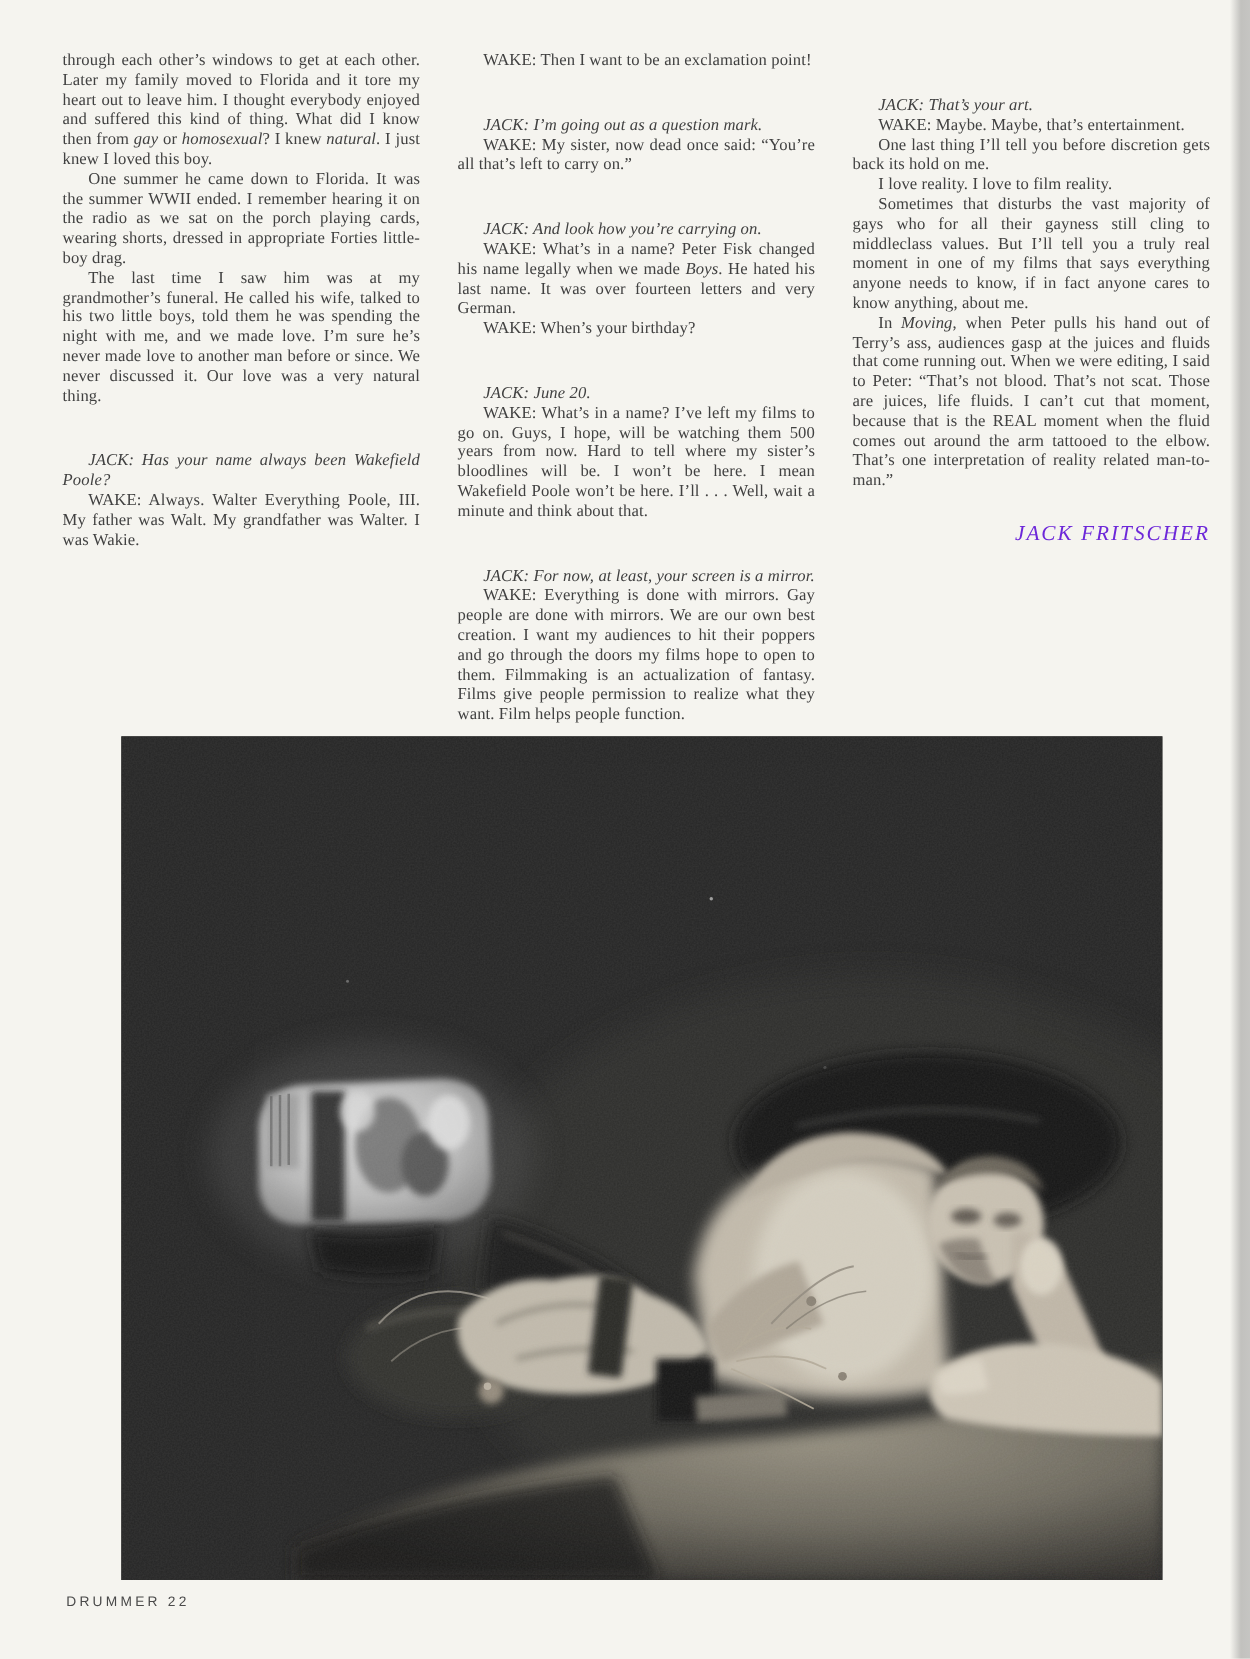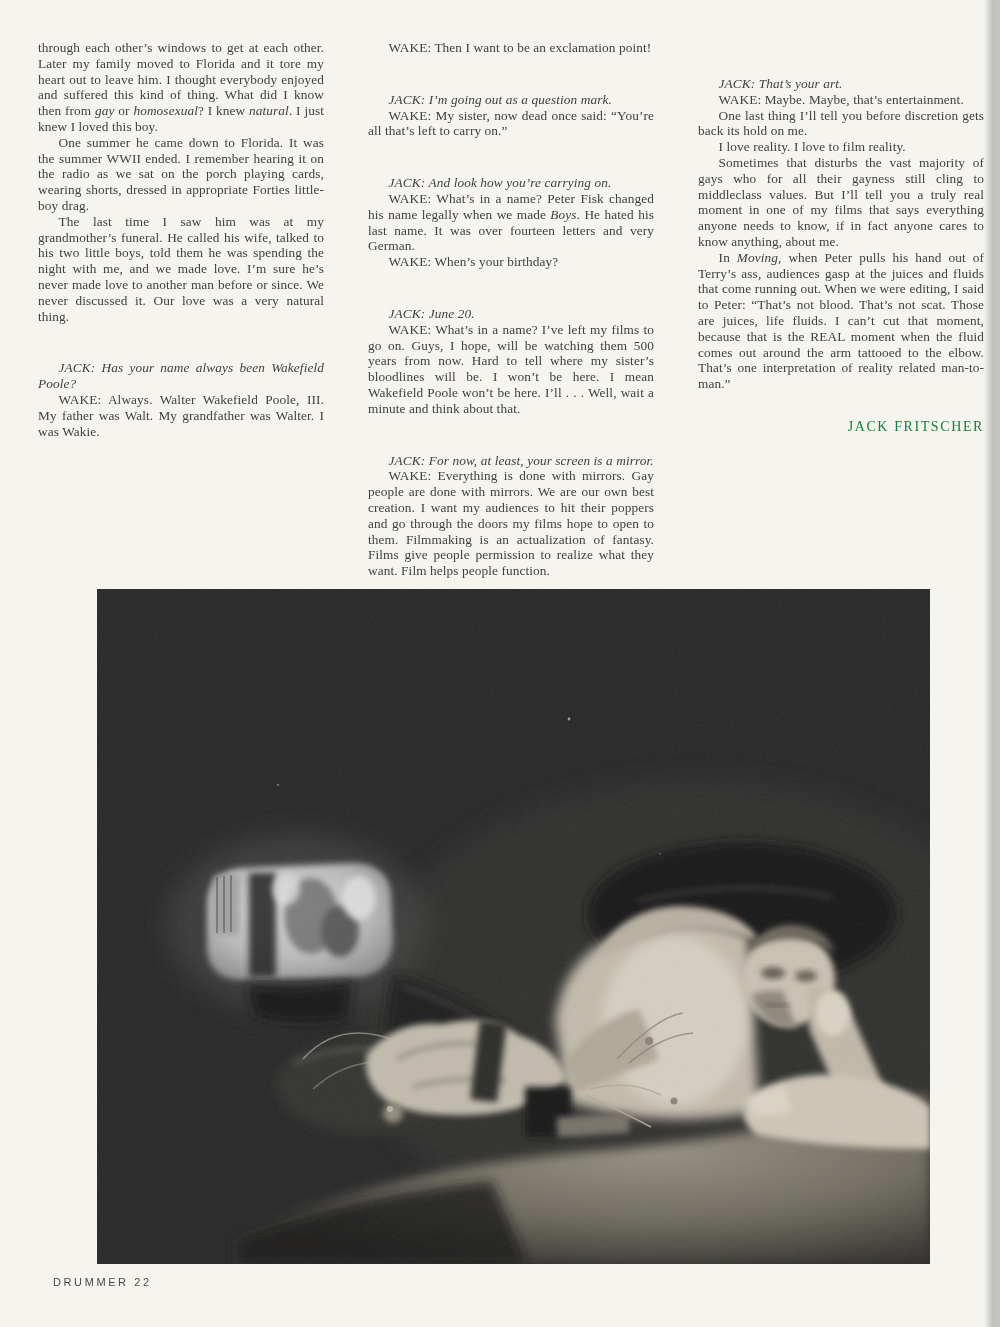--- a/index.html
+++ b/index.html
@@ -11,44 +11,44 @@
   }
   .page { position:absolute; inset:0; }
 
   
   .scan-edge {
     position:absolute; top:0; right:0; width:16px; height:1327px;
     background:linear-gradient(to right, rgba(110,110,110,0) 0%, rgba(110,110,110,0.38) 55%, rgba(140,140,140,0.45) 100%);
   }
 
   .text-columns {
-    position:absolute; left:38px; top:40px; width:928px;
-    display:flex; gap:44px;
+    position:absolute; left:50px; top:40px; width:928px;
+    display:flex; gap:30px;
   }
   .col {
     width:286px; flex:0 0 286px;
     font-size:13.3px; line-height:15.8px;
     text-align:justify; color:#414141;
     letter-spacing:0.1px;
   }
   p.para { margin:0; text-indent:1.55em; }
   p.para.noindent { text-indent:0; }
   p.para.it { font-style:italic;margin-top:36px; }
   p.para i { font-style:italic; }
 
   .endmark {
     float:right; width:13px; height:15px; margin-top:3px; margin-left:6px;
     background:#1e1e1e;
     clip-path:polygon(0% 30%, 14% 30%, 14% 0%, 38% 0%, 38% 18%, 62% 18%, 62% 0%, 86% 0%, 86% 30%, 100% 30%, 100% 100%, 0% 100%);
   }
 
   .byline {
     margin-top:27px; text-align:right;
-    font-size:14px; letter-spacing:1.6px;
-    color:#15803d;
+    font-style:italic; font-size:17px; letter-spacing:1.6px;
+    color:#6d28d9;
   }
 
   figure.photo {
     position:absolute; left:97px; top:589px; width:833px; height:675px;
     margin:0; background:#262626; overflow:hidden;
   }
   figure.photo svg { display:block; width:100%; height:100%; }
 
   .footer {
     position:absolute; left:53px; top:1276px;
@@ -60,21 +60,21 @@
 <body>
 
 <div class="page">
 
   <div class="text-columns">
     <div class="col">
         <p class="para noindent"><span>through each other’s windows to get at each other. Later my family moved to Florida and it tore my heart out to leave him. I thought everybody enjoyed and suffered this kind of thing. What did I know then from </span><i>gay</i><span> or </span><i>homosexual</i><span>? I knew </span><i>natural</i><span>. I just knew I loved this boy.</span></p>
         <p class="para"><span>One summer he came down to Florida. It was the summer WWII ended. I remember hearing it on the radio as we sat on the porch playing cards, wearing shorts, dressed in appropriate Forties little-boy drag.</span></p>
         <p class="para"><span>The last time I saw him was at my grandmother’s funeral. He called his wife, talked to his two little boys, told them he was spending the night with me, and we made love. I’m sure he’s never made love to another man before or since. We never discussed it. Our love was a very natural thing.</span></p>
         <p class="para it"><span>JACK: Has your name always been Wakefield Poole?</span></p>
-        <p class="para"><span>WAKE: Always. Walter Wakefield Poole, III. My father was Walt. My grandfather was Walter. I was Wakie.</span></p>
+        <p class="para"><span>WAKE: Always. Walter Everything Poole, III. My father was Walt. My grandfather was Walter. I was Wakie.</span></p>
       </div>
     <div class="col">
         <p class="para"><span>WAKE: Then I want to be an exclamation point!</span></p>
         <p class="para it"><span>JACK: I’m going out as a question mark.</span></p>
         <p class="para"><span>WAKE: My sister, now dead once said: “You’re all that’s left to carry on.”</span></p>
         <p class="para it"><span>JACK: And look how you’re carrying on.</span></p>
         <p class="para"><span>WAKE: What’s in a name? Peter Fisk changed his name legally when we made </span><i>Boys</i><span>. He hated his last name. It was over fourteen letters and very German.</span></p>
         <p class="para"><span>WAKE: When’s your birthday?</span></p>
         <p class="para it"><span>JACK: June 20.</span></p>
         <p class="para"><span>WAKE: What’s in a name? I’ve left my films to go on. Guys, I hope, will be watching them 500 years from now. Hard to tell where my sister’s bloodlines will be. I won’t be here. I mean Wakefield Poole won’t be here. I’ll . . . Well, wait a minute and think about that.</span></p>

